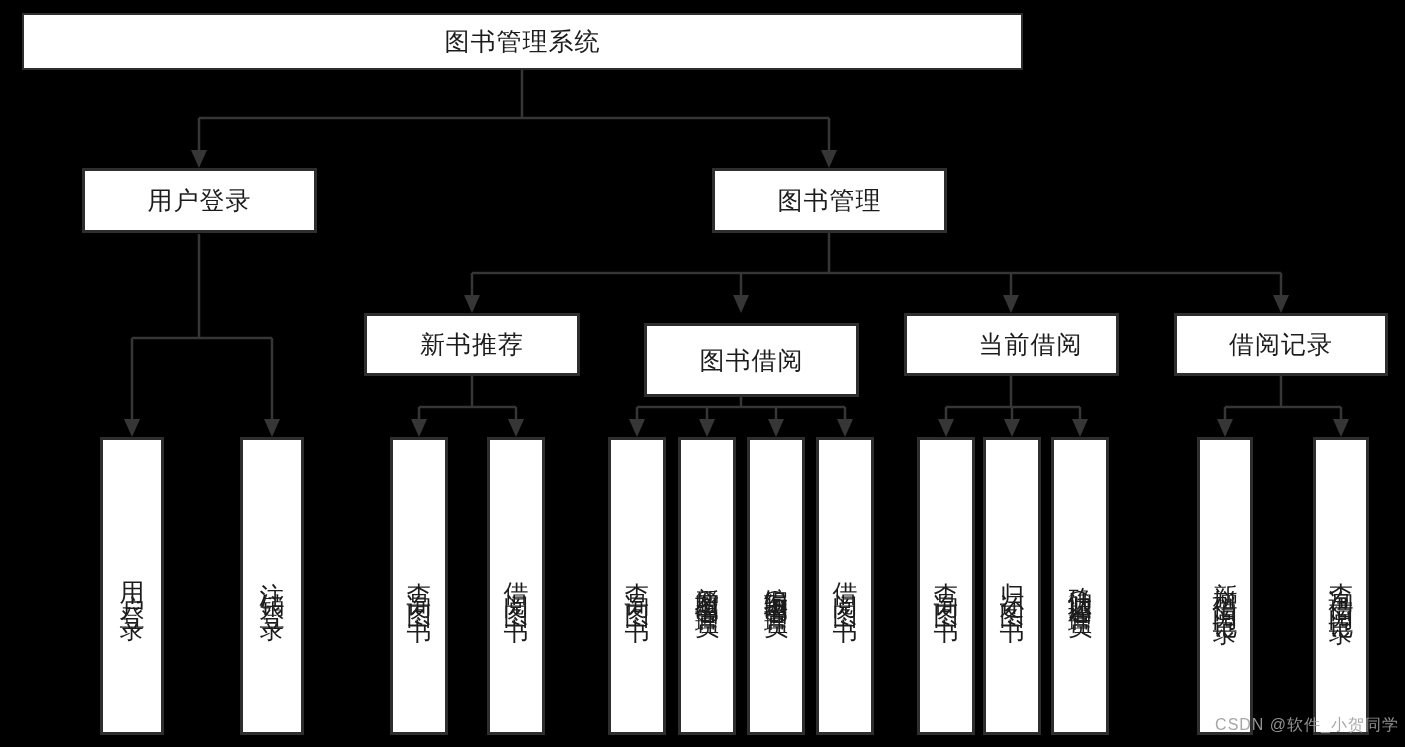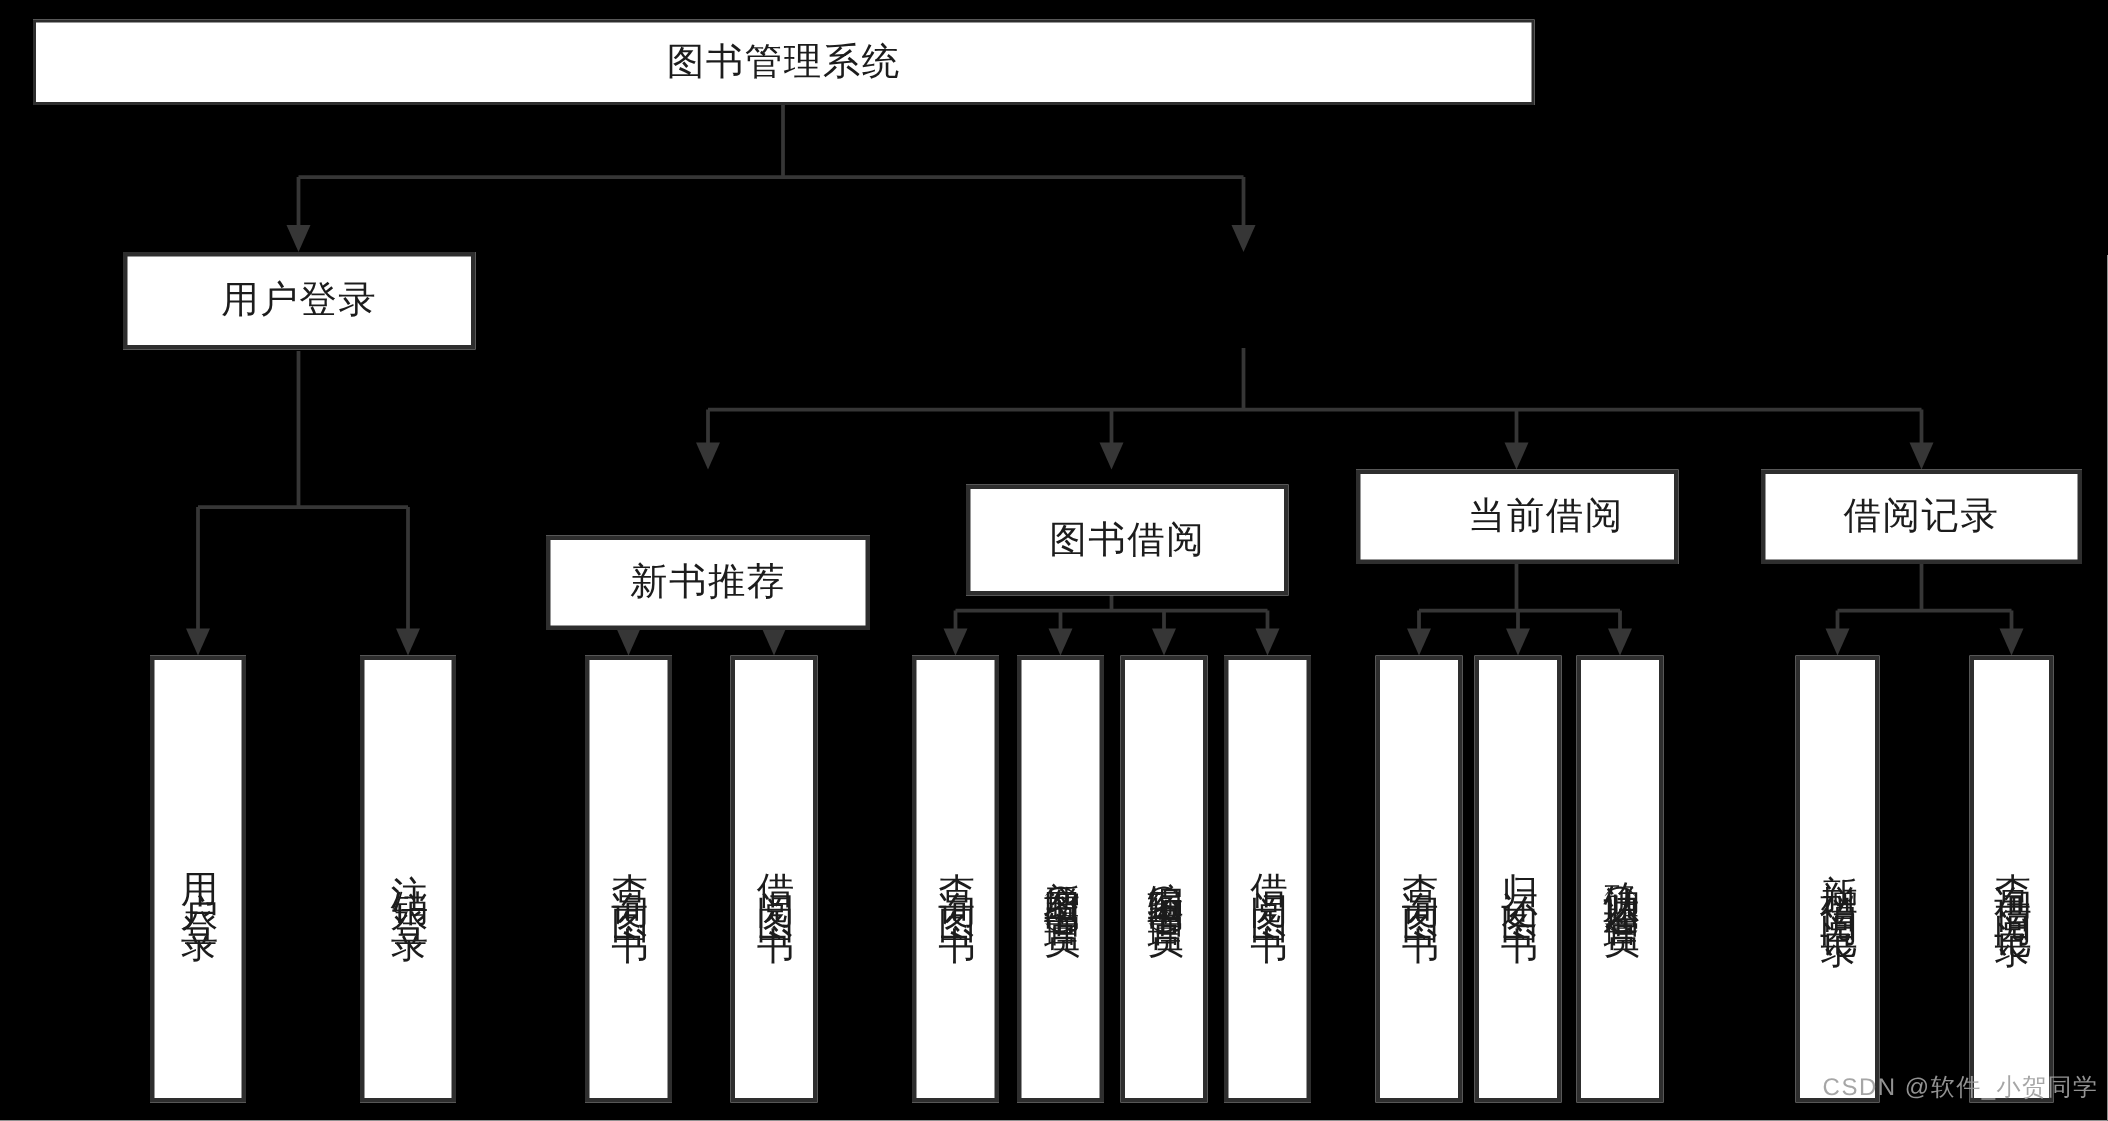--- a/index.html
+++ b/index.html
@@ -119,22 +119,23 @@
       <polygon points="1004,419 1020,419 1012,437"></polygon>
       <polygon points="1072,419 1088,419 1080,437"></polygon>
       <polygon points="1217,419 1233,419 1225,437"></polygon>
       <polygon points="1333,419 1349,419 1341,437"></polygon>
     </g>
   </svg>
 
   <div class="node root" style="left:22px; top:13px; width:1001px; height:57px;">图书管理系统</div>
 
   <div class="node" style="left:82px; top:168px; width:235px; height:65px;">用户登录</div>
+  <div class="node" style="left:712px; top:168px; width:235px; height:65px;">图书管理</div>
 
-  <div class="node" style="left:364px; top:313px; width:216px; height:63px;margin-top:44px;">新书推荐</div>
+  <div class="node" style="left:364px; top:313px; width:216px; height:63px;">新书推荐</div>
   <div class="node" style="left:634px; top:323px; width:215px; height:74px;margin-left:10px;">图书借阅</div>
   <div class="node" style="left:904px; top:313px; width:215px; height:63px;padding-left:38px;">当前借阅</div>
   <div class="node" style="left:1174px; top:313px; width:214px; height:63px;">借阅记录</div>
 
   <div class="node vnode ls4" style="left:100px; top:437px; width:64px; height:298px;">
     <span>用户登录</span>
   </div>
   <div class="node vnode ls4" style="left:240px; top:437px; width:64px; height:298px;">
     <span>注销登录</span>
   </div>

